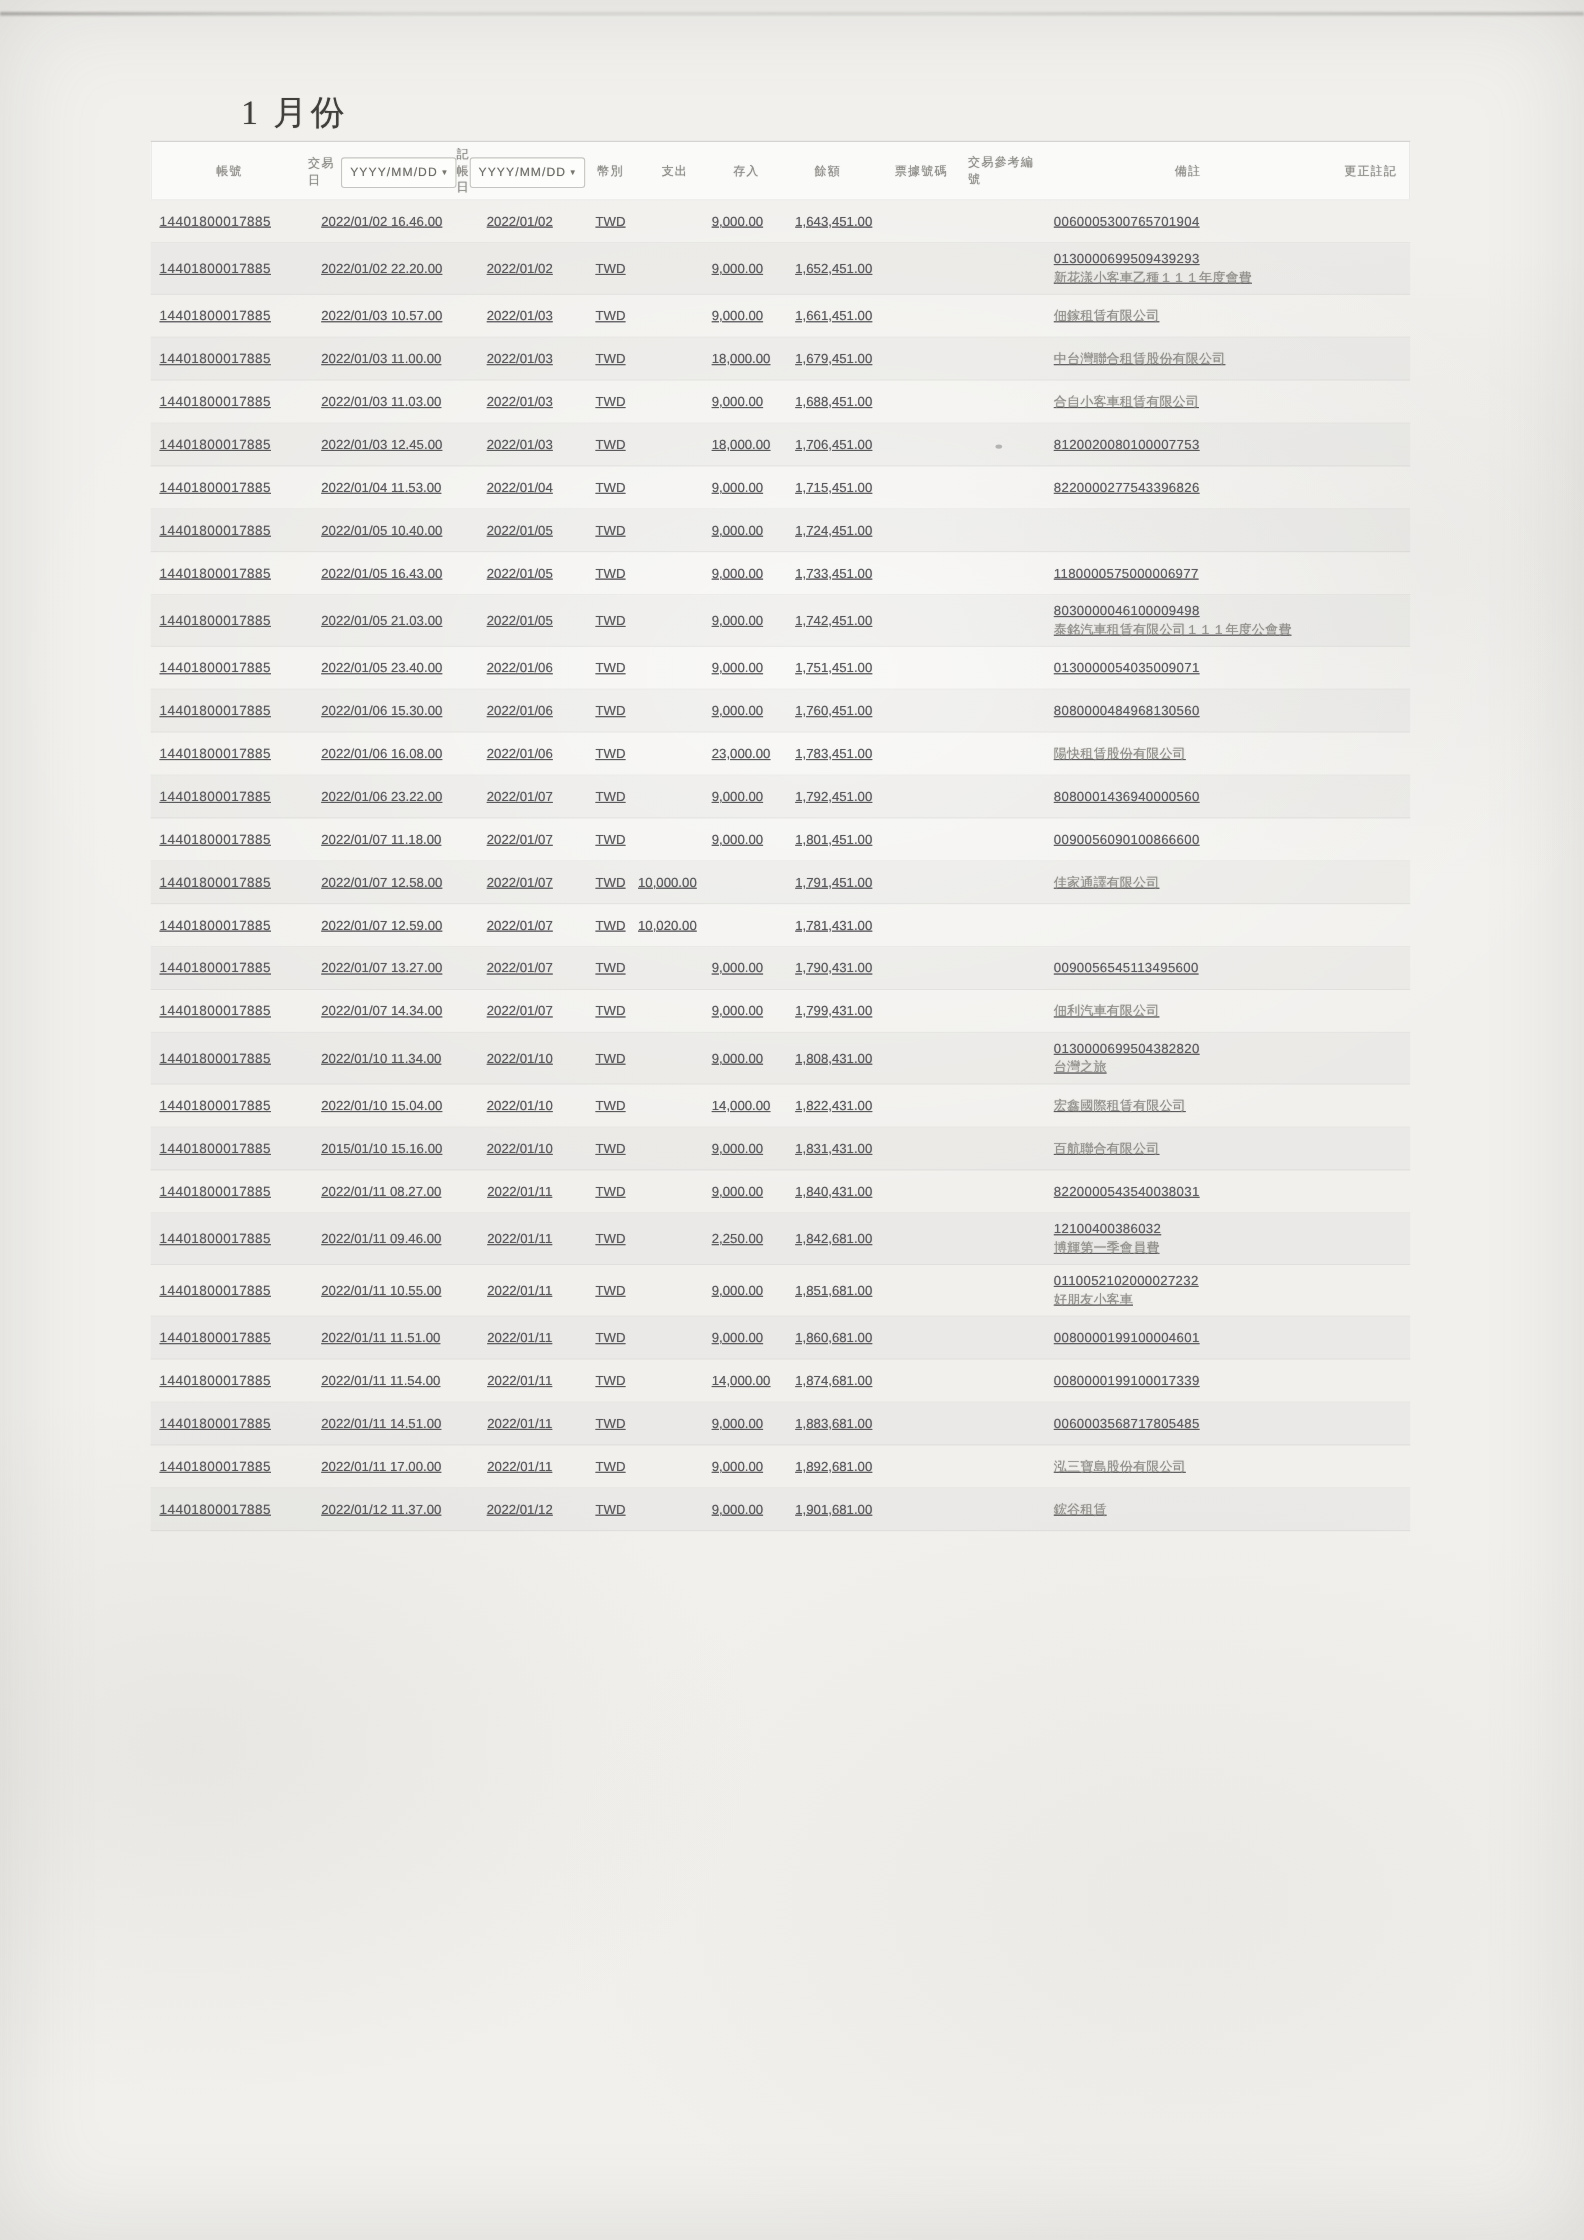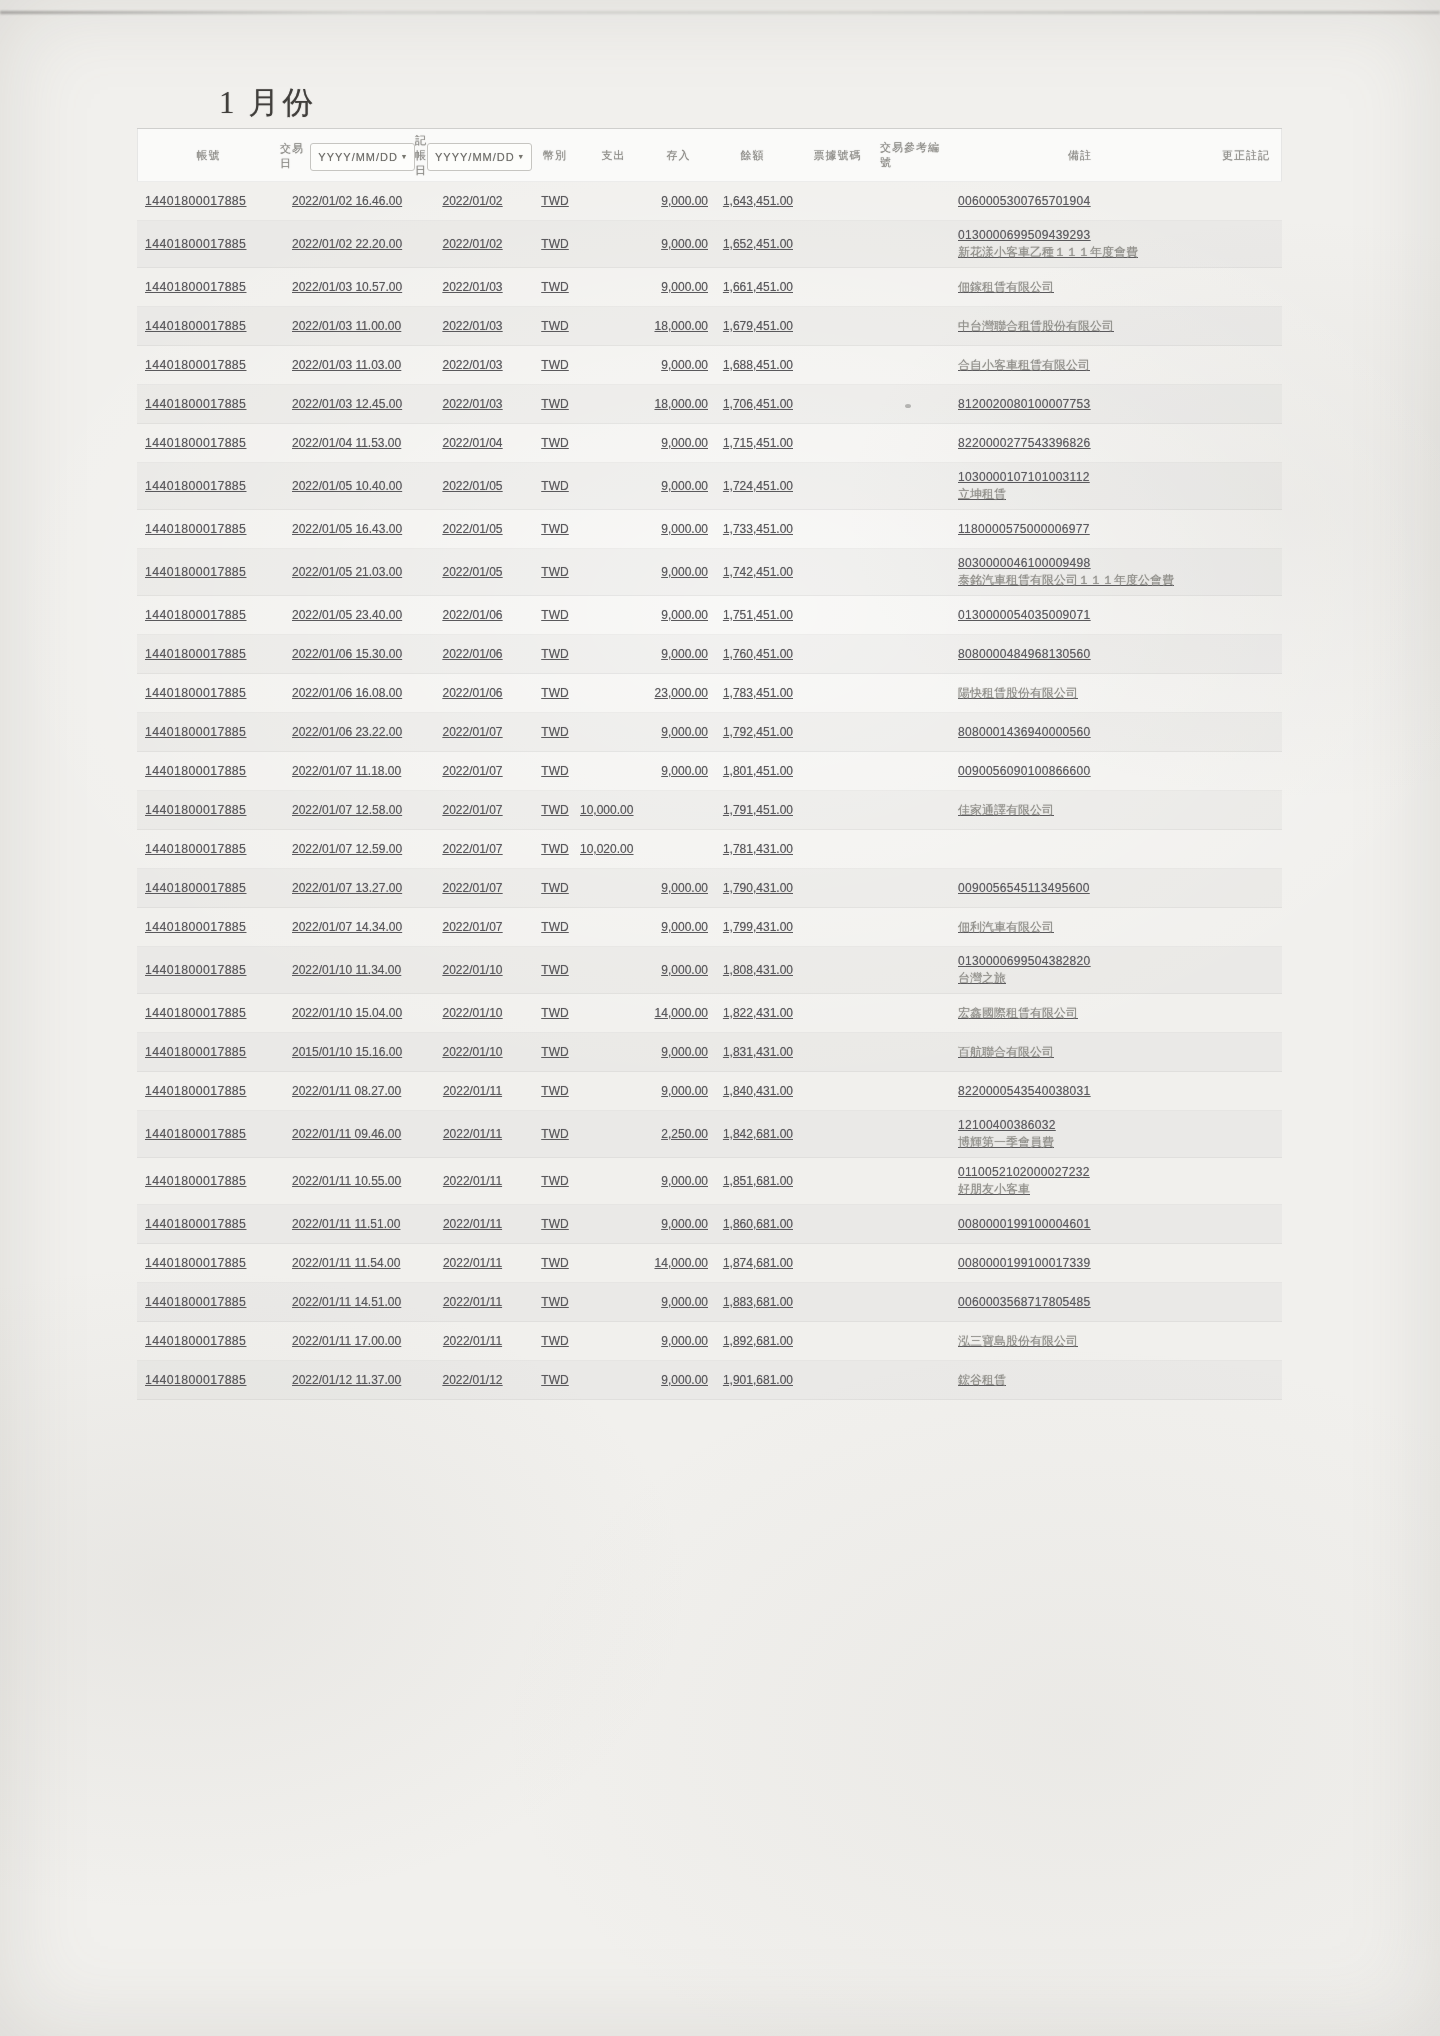--- a/index.html
+++ b/index.html
@@ -64,21 +64,21 @@
     font-size:12px;color:#5a595c;
     text-shadow:0 0 .8px rgba(95,94,98,.6);
     text-decoration:underline;
   }
   .row.alt{background:rgba(122,132,126,.055);}
   .c-acct{padding-left:8px;letter-spacing:.4px;font-size:12.3px;}
   .c-tdt{padding-left:12px;}
   .c-pdt{text-align:center;}
   .c-cur{text-align:center;}
   .c-out{text-align:left;padding-right:2px;}
-  .c-dep{text-align:right;padding-right:2px;}
+  .c-dep{text-align:left;padding-right:2px;}
   .c-bal{text-align:right;padding-right:2px;}
   .c-chk,.c-ref,.c-fix{text-align:center;}
   .c-rmk{padding:6px 4px 6px 8px;line-height:17px;align-self:center;}
   .c-rmk .rk-num{color:#5d5c60;letter-spacing:.3px;}
   .c-rmk .rk-cjk{color:#91908b;font-size:12px;text-shadow:0 0 1px rgba(140,138,132,.7);}
 </style>
 </head>
 <body>
 
 <div class="scan-streak"></div>
@@ -229,24 +229,20 @@
   <div class="row alt">
     <div class="c-acct">14401800017885</div>
     <div class="c-tdt">2022/01/05 10.40.00</div>
     <div class="c-pdt">2022/01/05</div>
     <div class="c-cur">TWD</div>
     <div class="c-out"></div>
     <div class="c-dep">9,000.00</div>
     <div class="c-bal">1,724,451.00</div>
     <div class="c-chk"></div>
     <div class="c-ref"></div>
-    <div class="c-rmk">
-          <div class="rk-num">1030000107101003112</div>
-          <div class="rk-cjk">立坤租賃</div>
-        </div>
     <div class="c-fix"></div>
   </div>
 
   <div class="row">
     <div class="c-acct">14401800017885</div>
     <div class="c-tdt">2022/01/05 16.43.00</div>
     <div class="c-pdt">2022/01/05</div>
     <div class="c-cur">TWD</div>
     <div class="c-out"></div>
     <div class="c-dep">9,000.00</div>

